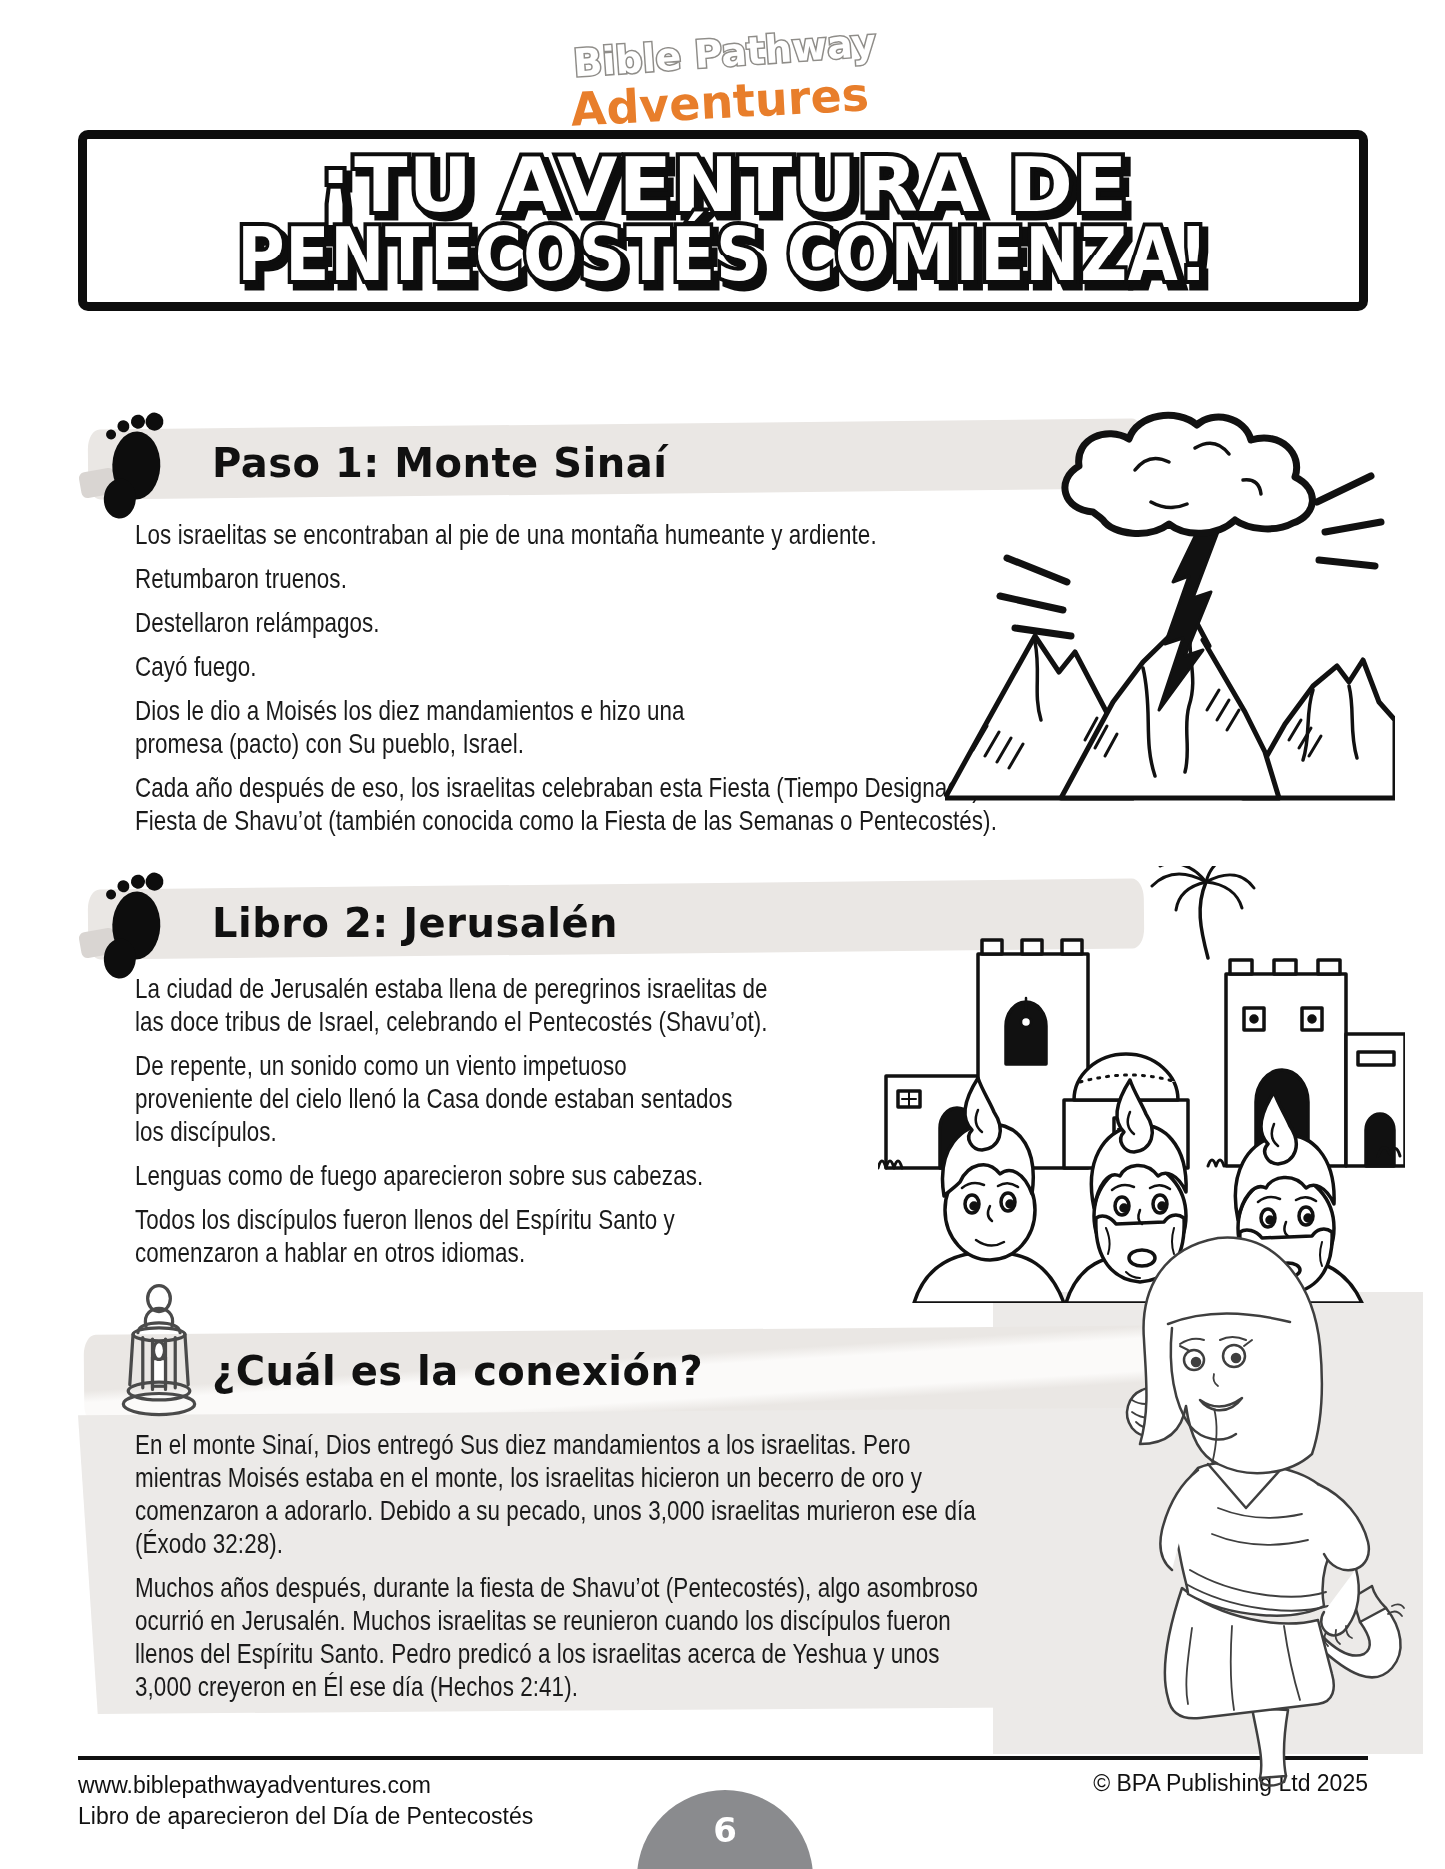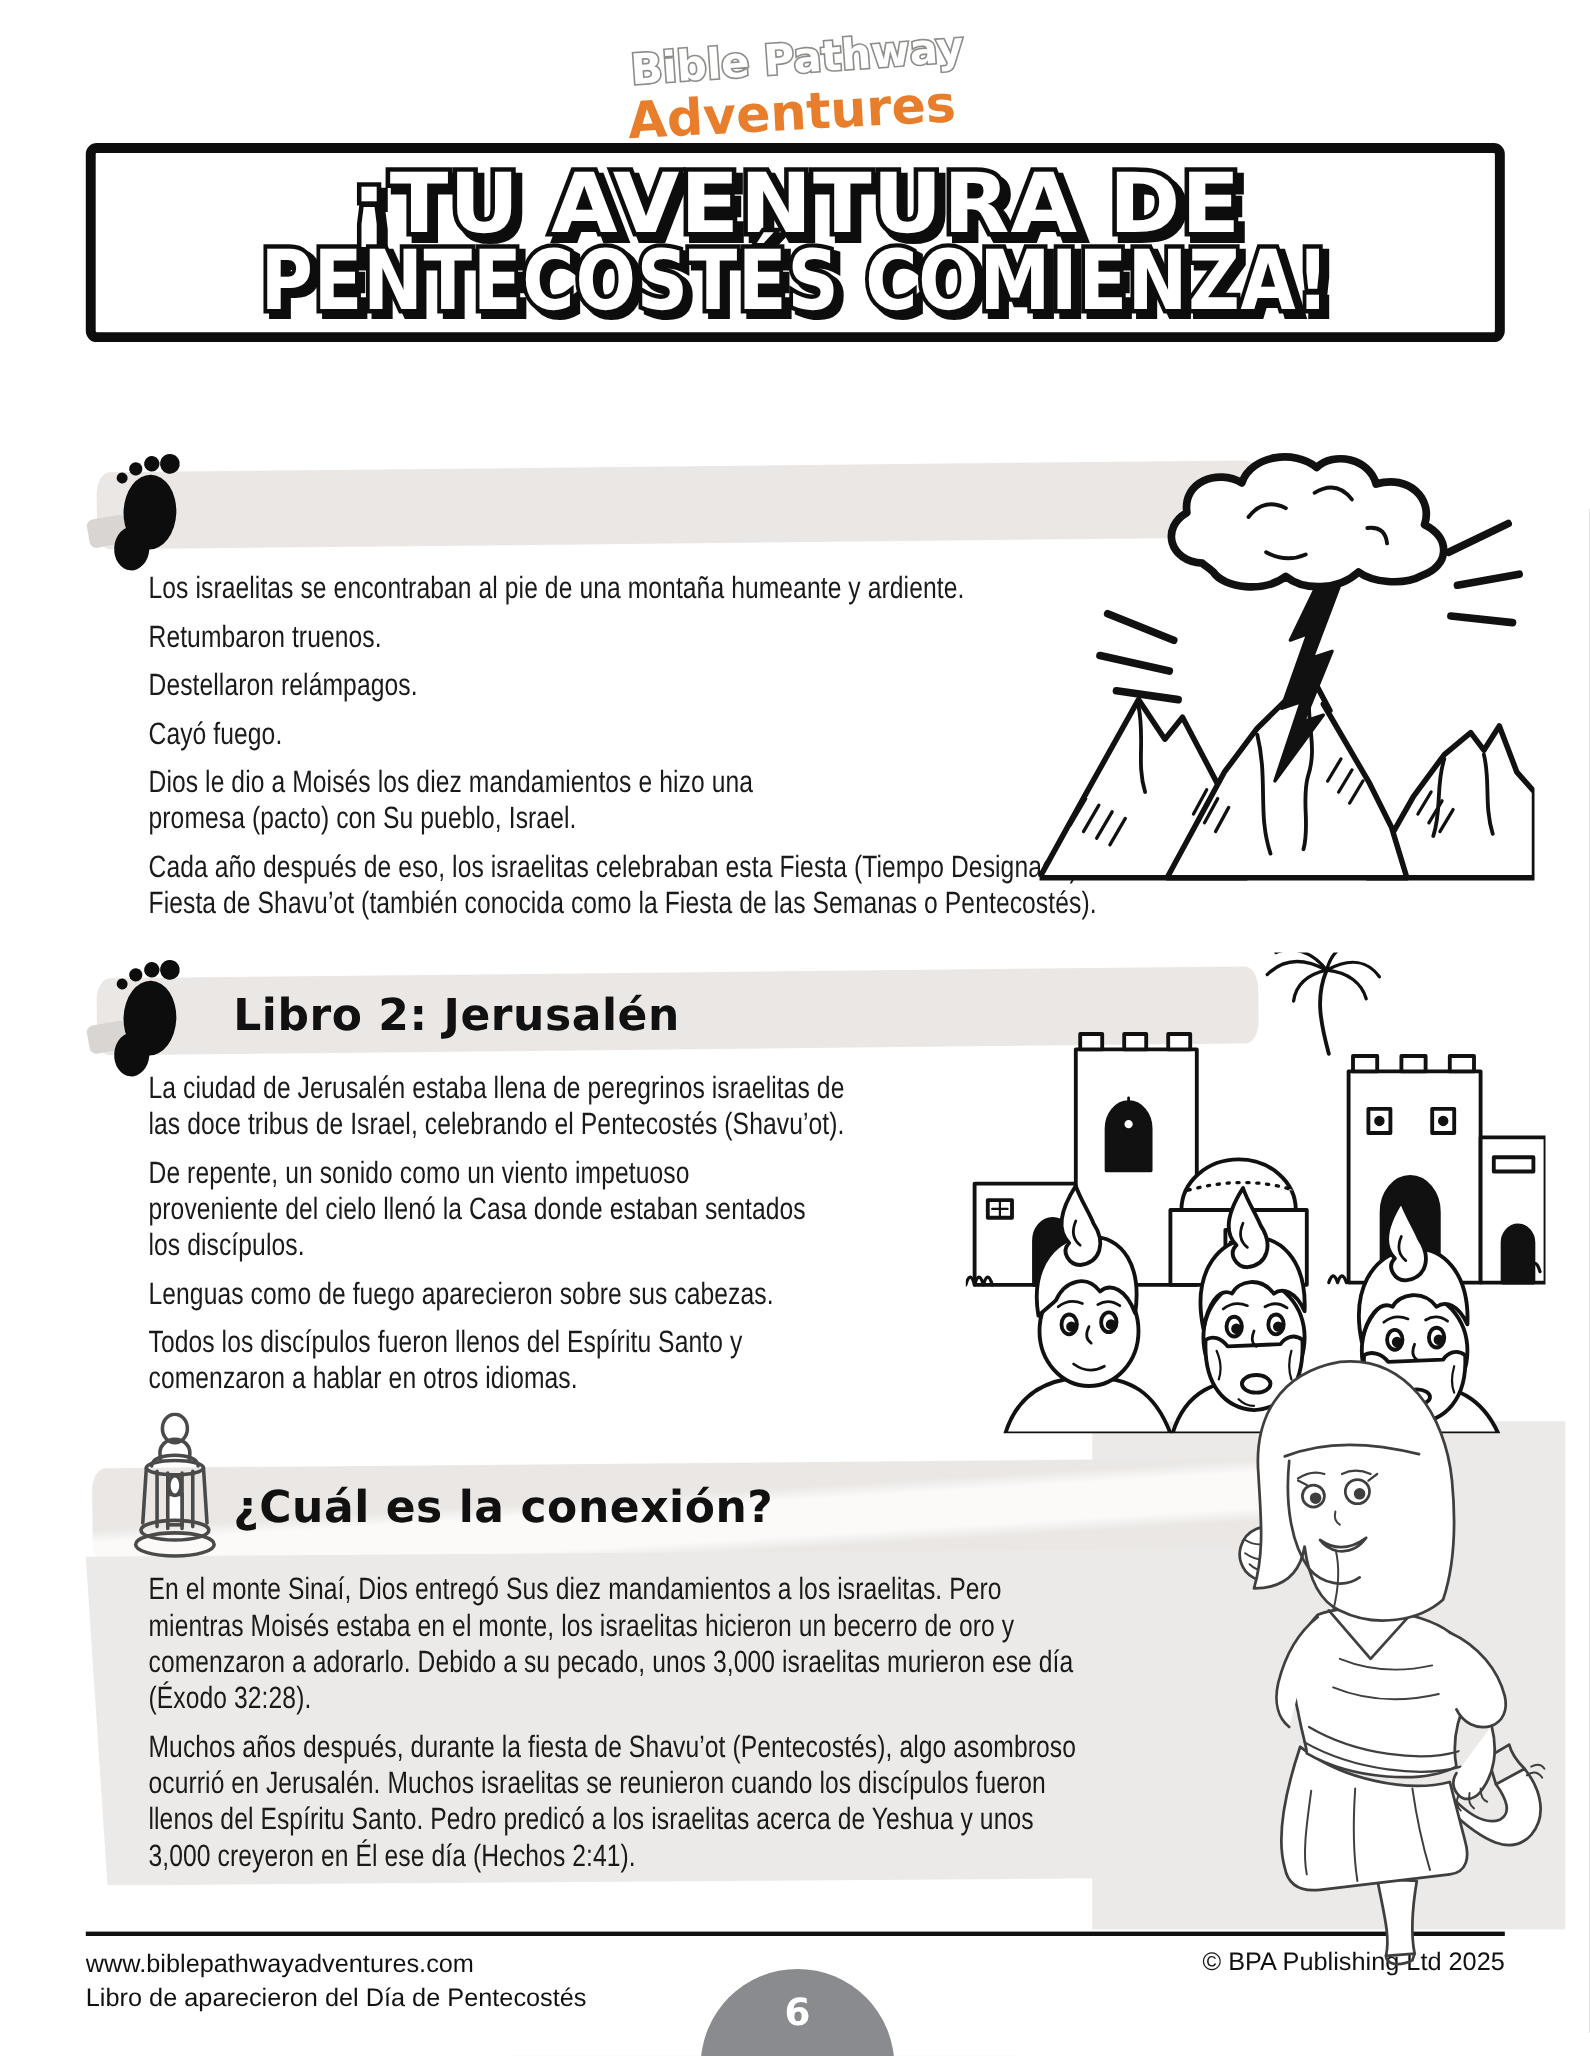--- a/index.html
+++ b/index.html
@@ -98,20 +98,21 @@
   <svg class="foot-icon fi1 z2" viewBox="0 0 92 126">
     <g fill="#0d0d0d" transform="rotate(14 46 63)">
       <circle cx="12" cy="38" r="5"></circle>
         <circle cx="22" cy="27" r="6"></circle>
       <circle cx="35" cy="19" r="7"></circle>
         <circle cx="51" cy="15" r="9"></circle>
       <ellipse cx="44" cy="62" rx="24" ry="34" transform="rotate(-12 44 62)"></ellipse>
       <ellipse cx="36" cy="98" rx="16" ry="20" transform="rotate(-10 36 98)"></ellipse>
     </g>
   </svg>
+  <div class="section-heading h1 z2">Paso 1: Monte Sinaí</div>
 
   <div class="textcol col-p1 z2">
     <p style="max-width:960px">Los israelitas se encontraban al pie de una montaña humeante y ardiente.</p>
     <p>Retumbaron truenos.</p>
     <p>Destellaron relámpagos.</p>
     <p>Cayó fuego.</p>
     <p>Dios le dio a Moisés los diez mandamientos e hizo una
 promesa (pacto) con Su pueblo, Israel.</p>
     <p>Cada año después de eso, los israelitas celebraban esta Fiesta (Tiempo Designado). La llamaban la
 Fiesta de Shavu’ot (también conocida como la Fiesta de las Semanas o Pentecostés).</p>

